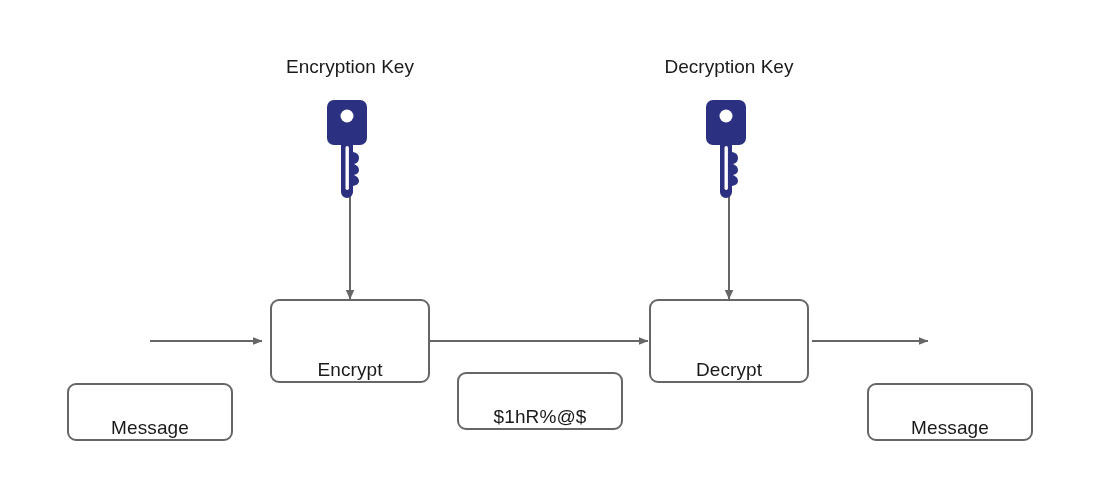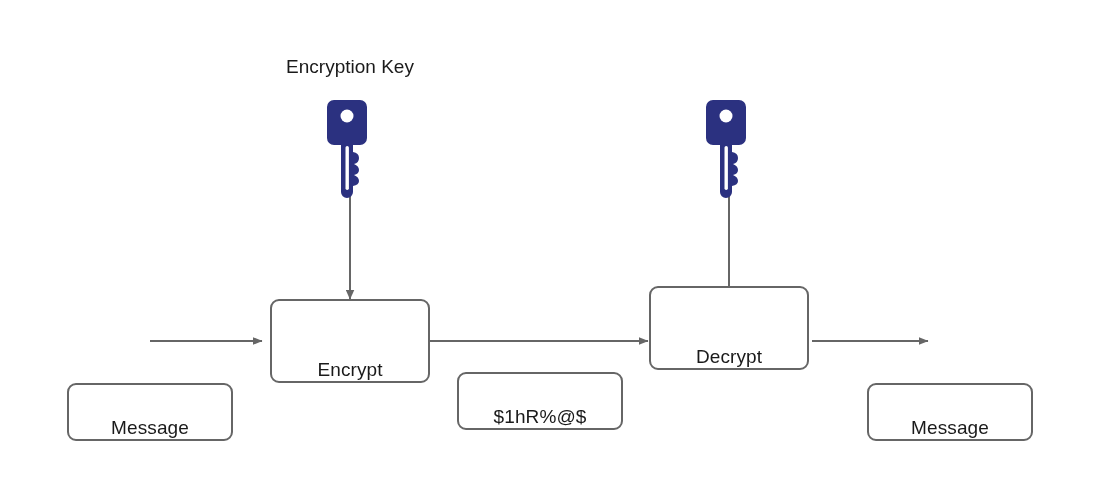--- a/index.html
+++ b/index.html
@@ -95,36 +95,37 @@
   <svg class="key-icon" style="left:326px; top:96px;" viewBox="0 0 48 108" xmlns="http://www.w3.org/2000/svg">
     <path fill="#2b3180" d="
       M8,4 H34 A7,7 0 0 1 41,11 V42 A7,7 0 0 1 34,49 H27
       L27,56 Q33,57 33,62 Q33,67 28,68 Q33,70 33,74 Q33,78 28,79
       Q33,81 33,85 Q33,89 27,90 L27,96 A6,6 0 0 1 15,96 V49 H8
       A7,7 0 0 1 1,42 V11 A7,7 0 0 1 8,4 Z"></path>
     <circle cx="21" cy="20" r="6.5" fill="#ffffff"></circle>
     <rect x="19.5" y="50" width="3.4" height="44" rx="1.7" fill="#ffffff"></rect>
   </svg>
 
+  <div class="key-label" style="left:629px; top:56px; width:200px;">Decryption Key</div>
 
   <svg class="key-icon" style="left:705px; top:96px;" viewBox="0 0 48 108" xmlns="http://www.w3.org/2000/svg">
     <path fill="#2b3180" d="
       M8,4 H34 A7,7 0 0 1 41,11 V42 A7,7 0 0 1 34,49 H27
       L27,56 Q33,57 33,62 Q33,67 28,68 Q33,70 33,74 Q33,78 28,79
       Q33,81 33,85 Q33,89 27,90 L27,96 A6,6 0 0 1 15,96 V49 H8
       A7,7 0 0 1 1,42 V11 A7,7 0 0 1 8,4 Z"></path>
     <circle cx="21" cy="20" r="6.5" fill="#ffffff"></circle>
     <rect x="19.5" y="50" width="3.4" height="44" rx="1.7" fill="#ffffff"></rect>
   </svg>
 
   <div class="node-box proc-box" style="left:270px; top:299px;">
     <span>Encrypt</span>
   </div>
 
-  <div class="node-box proc-box" style="left:649px; top:286px;">
+  <div class="node-box proc-box" style="left:649px; top:299px;">
     <span>Decrypt</span>
   </div>
 
   <div class="node-box data-box" style="left:67px; top:383px;">
     <span>Message</span>
   </div>
 
   <div class="node-box data-box" style="left:457px; top:372px;">
     <span>$1hR%@$</span>
   </div>

